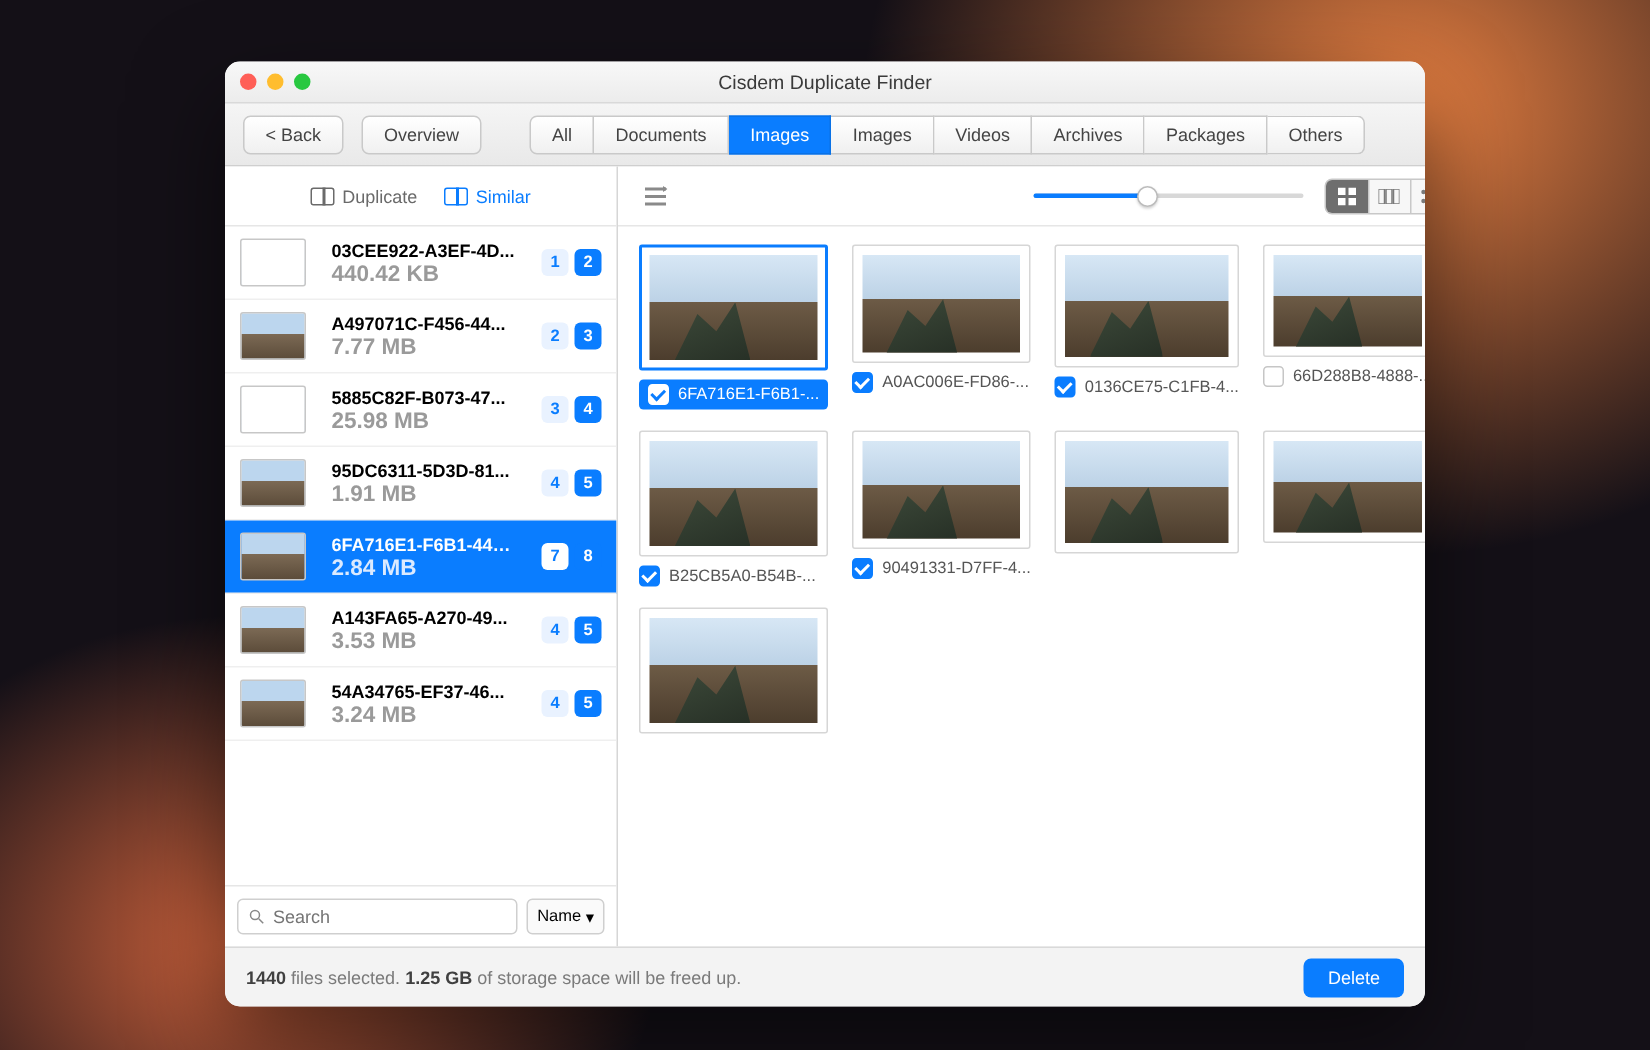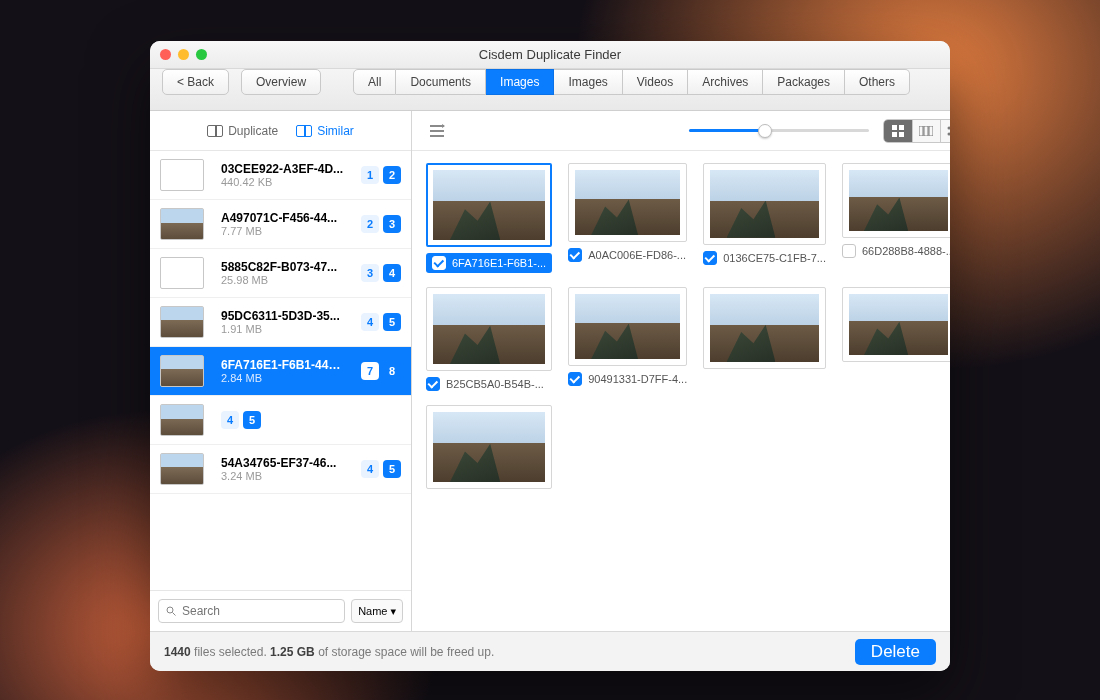--- a/index.html
+++ b/index.html
@@ -35,21 +35,21 @@
     height: 28px; display:flex; align-items:center; padding:0 10px;
     border-bottom:1px solid #d9d9d9;
     background:linear-gradient(#f8f8f8,#ececec);
     position:relative;
   }
   .traffic { display:flex; gap:7px; }
   .dot { width:11px; height:11px; border-radius:50%; }
   .dot.red{background:#ff5f57;} .dot.yel{background:#ffbd2e;} .dot.grn{background:#28c840;}
   .wintitle{ position:absolute; left:0; right:0; text-align:center; font-size:13px; color:#3a3a3a; font-weight:500; pointer-events:none;}
   .toolbar {
-    height:42px; display:flex; align-items:flex-start; gap:12px; padding:0 12px;
+    height:42px; display:flex; align-items:center; gap:12px; padding:0 12px;
     background:linear-gradient(#f5f5f5,#e9e9e9);
     border-bottom:1px solid #cfcfcf;
   }
   .btn { height:26px; padding:0 14px; border:1px solid #c9c9c9; border-radius:5px;
     background:linear-gradient(#ffffff,#f0f0f0); color:#444; font-size:12px;
     display:flex; align-items:center; cursor:pointer; }
   .seg { display:flex;padding-left:20px; }
   .seg .btn{ border-radius:0; border-left-width:0;}
   .seg .btn:first-child{ border-radius:5px 0 0 5px; border-left-width:1px;}
   .seg .btn:last-child{ border-radius:0 5px 5px 0;}
@@ -66,21 +66,21 @@
   .side-tab .ticon::after{content:""; position:absolute; left:50%; top:-1px; bottom:-1px; width:1.5px; background:currentColor;}
   .side-list{ flex:1; overflow:auto;}
   .row{ display:flex; align-items:center; gap:17px; padding:8px 10px; border-bottom:1px solid #efefef; cursor:pointer;}
   .row.selected{ background:#0a7dff; color:#fff;}
   .thumb{ width:44px; height:32px; background:linear-gradient(#cfd7dd,#9fb1c1); border:1px solid #c7c7c7; border-radius:2px; flex-shrink:0; position:relative; overflow:hidden;}
   .thumb::after{content:"";position:absolute;inset:0;background:linear-gradient(180deg,#bcd6ee 45%,#7c6a55 45%,#5c4c3a 100%);}
   .thumb.doc::after{background:linear-gradient(#fff,#fff);}
   .thumb.doc::before{content:"";position:absolute;left:6px;right:6px;top:5px;height:3px;background:#b9c2ca;box-shadow:0 5px 0 #b9c2ca,0 10px 0 #b9c2ca;}
   .rinfo{ flex:1; min-width:0;}
   .rname{ font-weight:600; font-size:12px; white-space:nowrap; overflow:hidden; text-overflow:ellipsis;}
-  .rsize{ font-size:11px; color:#9a9a9a;}
+  .rsize{ font-size:15px; color:#9a9a9a;font-weight:bold;}
   .row.selected .rsize{ color:#dbeaff;}
   .counts{ display:flex; gap:4px;}
   .cbadge{ width:18px; height:18px; border-radius:4px; font-size:11px; font-weight:600; display:flex; align-items:center; justify-content:center;}
   .cbadge.a{ background:#e9f2ff; color:#0a7dff;}
   .cbadge.b{ background:#0a7dff; color:#fff;}
   .row.selected .cbadge.a{ background:#fff; color:#0a7dff;}
   .side-bottom{ display:flex; gap:6px; padding:8px; border-top:1px solid #e6e6e6;}
   .search{ flex:1; height:24px; border:1px solid #cfcfcf; border-radius:4px; display:flex; align-items:center; padding:0 6px; gap:5px; background:#fff;}
   .search svg{ width:12px; height:12px; stroke:#888; fill:none;}
   .search input{ border:0; outline:0; flex:1; font-size:12px; background:transparent;}
@@ -107,21 +107,21 @@
   .card.selected .cap{ background:#0a7dff; color:#fff; padding:3px 6px; border-radius:3px;}
   .chk{ width:14px; height:14px; border-radius:3px; border:1px solid #c6c6c6; background:#fff; display:flex; align-items:center; justify-content:center; flex-shrink:0;}
   .chk.on{ background:#0a7dff; border-color:#0a7dff;}
   .chk.on::after{content:"";width:7px;height:4px;border:2px solid #fff;border-top:0;border-right:0;transform:rotate(-45deg) translate(0,-1px);}
   .card.selected .chk{ background:#fff; border-color:#fff;}
   .card.selected .chk.on::after{border-color:#0a7dff;}
   .capname{ white-space:nowrap; overflow:hidden; text-overflow:ellipsis;}
   .footer{ height:40px; border-top:1px solid #d9d9d9; background:#f3f3f3; display:flex; align-items:center; padding:0 14px; gap:10px;}
   .footer .stat{ font-size:12px; color:#7a7a7a;}
   .footer .stat b{ color:#404040;}
-  .delete{ margin-left:auto; height:26px; padding:0 16px; border-radius:5px; background:#0a7dff; color:#fff; border:0; font-size:17px; cursor:pointer;}
+  .delete{ margin-left:auto; height:26px; padding:0 16px; border-radius:5px; background:#0a7dff; color:#fff; border:0; font-size:12px; cursor:pointer;}
   .vscroll{ width:14px; background:#fafafa; border-left:1px solid #e3e3e3; position:relative;}
   .vscroll .th{ position:absolute; left:3px; right:3px; top:10px; height:120px; background:#c3c3c3; border-radius:4px;}
 </style>
 </head>
 <body>
 
 <div class="window">
   <div class="titlebar">
     <div class="traffic">
       <div class="dot red"></div>
@@ -188,41 +188,45 @@
       <div class="rsize">25.98 MB</div>
     </div>
     <div class="counts">
       <div class="cbadge a">3</div>
       <div class="cbadge b">4</div>
     </div>
           </div>
           <div class="row">
             <div class="thumb "></div>
     <div class="rinfo">
-      <div class="rname">95DC6311-5D3D-35...</div>
+      <div class="rname">95DC6311-5D3D-81...</div>
       <div class="rsize">1.91 MB</div>
     </div>
     <div class="counts">
       <div class="cbadge a">4</div>
       <div class="cbadge b">5</div>
     </div>
           </div>
           <div class="row selected">
             <div class="thumb "></div>
     <div class="rinfo">
       <div class="rname">6FA716E1-F6B1-446...</div>
       <div class="rsize">2.84 MB</div>
     </div>
     <div class="counts">
       <div class="cbadge a">7</div>
       <div class="cbadge b">8</div>
     </div>
           </div>
           <div class="row">
             <div class="thumb "></div>
+    <div class="rinfo">
+      <div class="rname">A143FA65-A270-49...</div>
+      <div class="rsize">3.53 MB</div>
+    </div>
     <div class="counts">
       <div class="cbadge a">4</div>
       <div class="cbadge b">5</div>
     </div>
           </div>
           <div class="row">
             <div class="thumb "></div>
     <div class="rinfo">
       <div class="rname">54A34765-EF37-46...</div>
       <div class="rsize">3.24 MB</div>
@@ -308,21 +312,21 @@
        <div class="chk on"></div>
        <div class="capname">A0AC006E-FD86-...</div>
      </div>
             </div>
             <div class="card">
               <div class="img">
                 <div></div>
               </div>
               <div class="cap">
        <div class="chk on"></div>
-       <div class="capname">0136CE75-C1FB-7...</div>
+       <div class="capname">0136CE75-C1FB-4...</div>
      </div>
             </div>
             <div class="card">
               <div class="img">
                 <div></div>
               </div>
               <div class="cap">
        <div class="chk "></div>
        <div class="capname">66D288B8-4888-...</div>
      </div>

